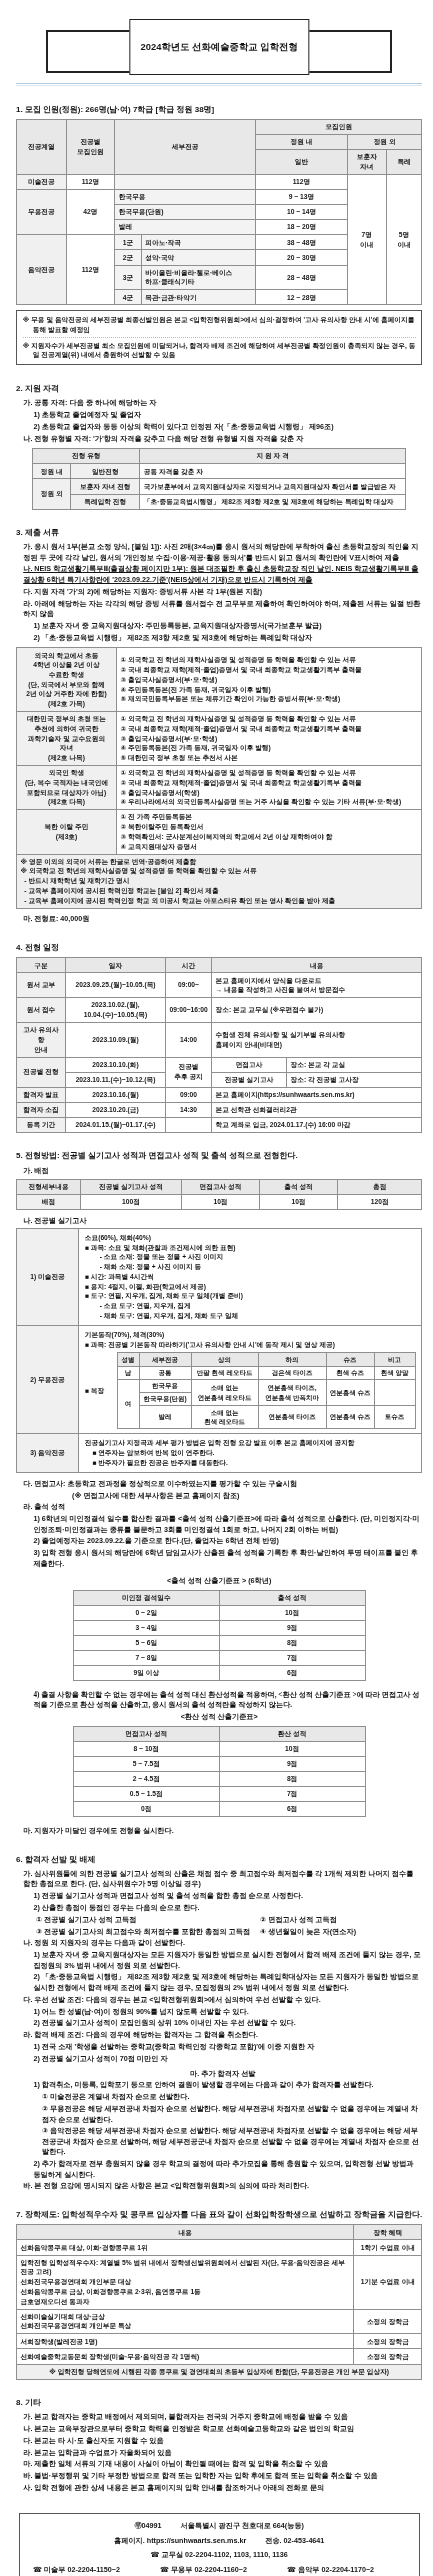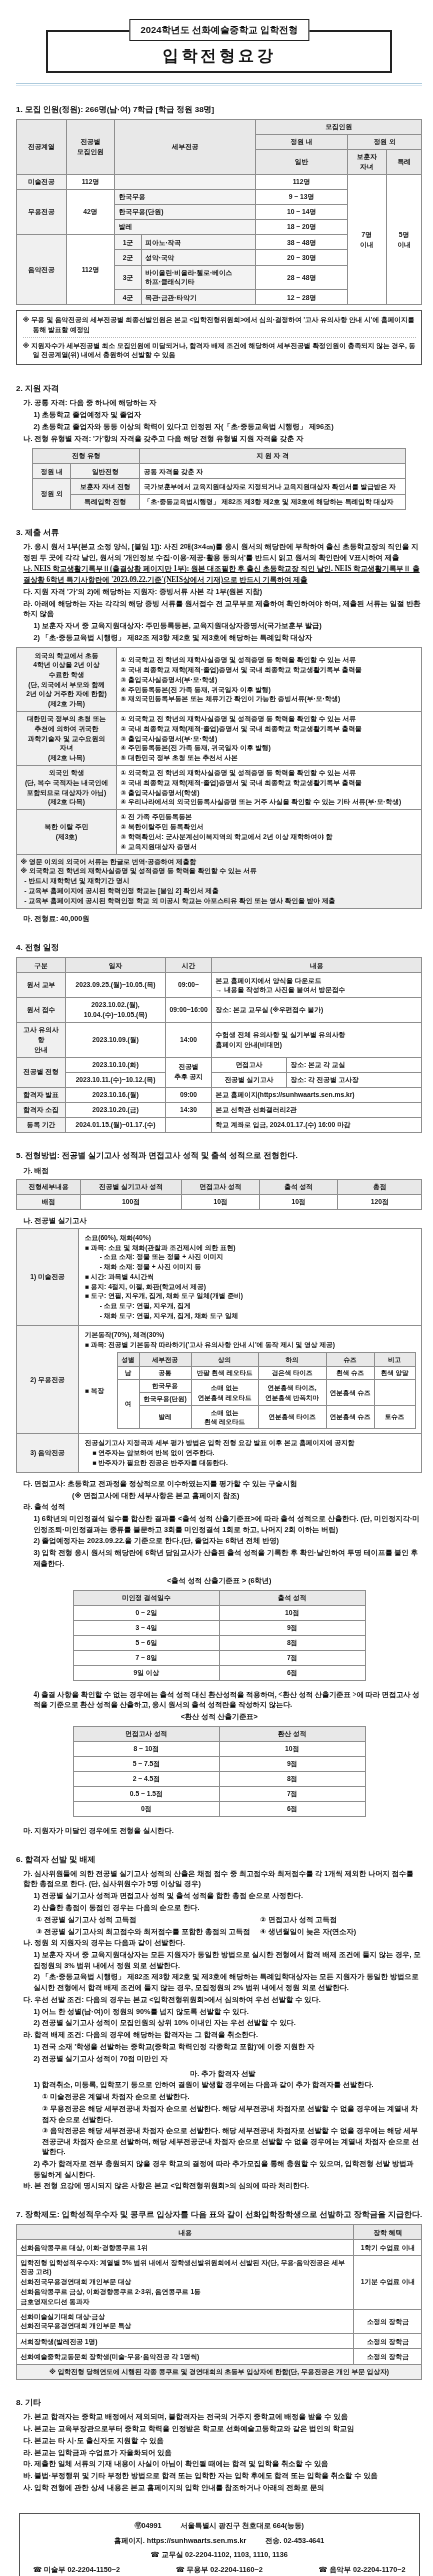--- a/index.html
+++ b/index.html
@@ -2,21 +2,21 @@
 <html lang="ko" style="font-size:11.6px"><head>
 <meta charset="utf-8">
 <style>
   html,body{margin:0;padding:0;background:#fff;}
   body{width:434px;font-family:"Liberation Sans","DejaVu Sans",sans-serif;color:#151515;font-weight:bold;font-size:7.2px;line-height:1.45;}
   .page{box-sizing:border-box;width:434px;min-height:2576px;padding:19px 11.6px 43px 16px;}
   p{margin:1.4px 0;}
   
   .titlebox{position:relative;height:54px;margin:0 30px 2.9px 30px;}
   .title-main{position:absolute;top:11px;left:0;right:0;bottom:0;border:2.2px solid #222;display:flex;align-items:center;justify-content:center;font-size:16px;letter-spacing:2.9px;padding-top:7.2px;box-sizing:border-box;}
-  .title-sub{position:absolute;top:0;left:50%;transform:translateX(-50%);background:#fff;border:1.4px solid #222;padding:3px 10px;font-size:9.4px;white-space:nowrap;z-index:2;}
+  .title-sub{position:absolute;top:0;left:50%;transform:translateX(-50%);background:#fff;border:1.4px solid #222;padding:20px 10px;font-size:9.4px;white-space:nowrap;z-index:2;}
   .rule{height:1.4px;border-top:1.4px solid #aecbdd;border-bottom:0.7px solid #d8e7f1;margin:10px 0 7.2px 0;}
   
   .sec{margin-top:17.4px;}
   .h1{font-size:8px;margin:4.3px 0 3.6px 0;}
   .lv1{padding-left:7.2px;}
   .lv2{padding-left:17.4px;}
   .lv3{padding-left:26px;}
   table{border-collapse:collapse;width:100%;table-layout:fixed;}
   th,td{border:0.7px solid #8f8f8f;padding:2.2px 3.6px;vertical-align:middle;font-weight:bold;}
   table{border:1.1px solid #444;}
@@ -34,23 +34,23 @@
   .center{text-align:center;}
   .smalltable{width:72%;margin:2.9px auto 1.4px auto;}
   .tie{display:flex;padding-left:20px;margin:1.4px 0;}
   .tie span:first-child{width:58%;}
   .dress{display:flex;align-items:center;gap:4.3px;margin-top:2.9px;}
   .dress .dresslabel{flex:0 0 27.5px;}
   .dress table{flex:1;}
   .ct th,.ct td{padding:1.4px 1.4px;font-size:6.5px;text-align:center;}
   .footerbox{border:1.1px solid #555;margin:19px 2.9px 0 2.9px;padding:5.8px 7.2px;line-height:2.0;}
   .fline{text-align:center;}
-  .fline4{display:flex;justify-content:space-between;padding:0 5.8px;gap:40px;}
+  .fline4{display:flex;padding:0 5.8px;gap:40px;}
   .gap{display:inline-block;width:19px;}
-  .u{text-decoration:underline;font-family:Liberation Serif, serif;}
+  .u{text-decoration:underline;}
 </style>
 </head>
 <body>
 
 <div class="page">
 
   <div class="titlebox">
     <div class="title-main">입학전형요강</div>
     <div class="title-sub">2024학년도 선화예술중학교  입학전형</div>
   </div>

